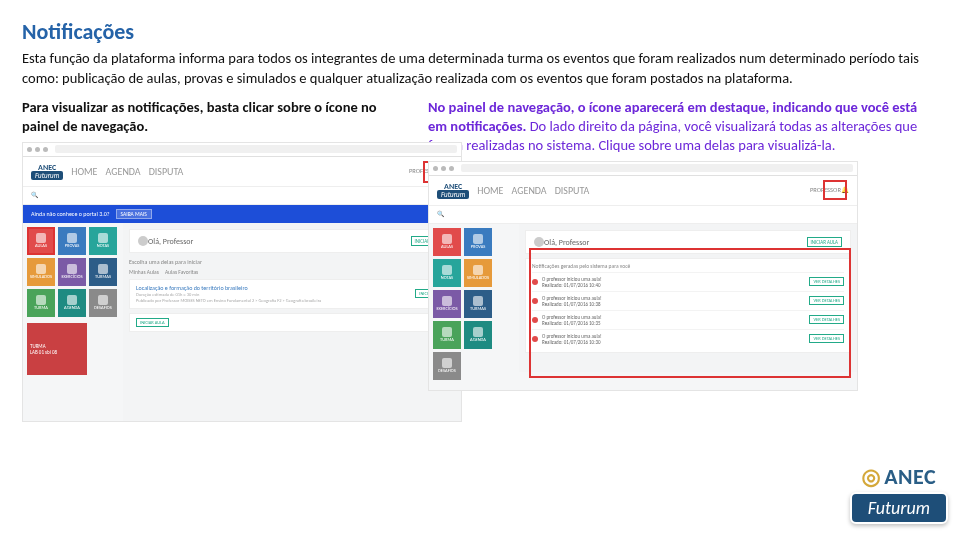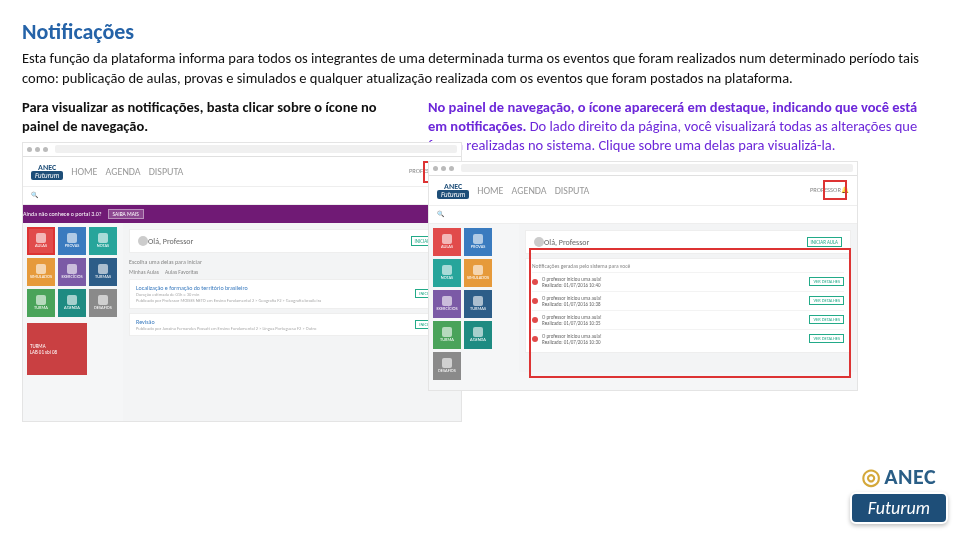--- a/index.html
+++ b/index.html
@@ -19,21 +19,21 @@
   .urlbar { flex:1; height:8px; background:#f0f0f0; border-radius:2px; margin-left:4px; }
   .appbar { height: 30px; background:#fff; border-bottom:1px solid #eee; display:flex; align-items:center; padding:0 8px; gap:8px; font-size:7px; color:#888; }
   .logo { display:flex; flex-direction:column; align-items:center; line-height:1; }
   .logo-a { font-size:8px; font-weight:700; color:#1e4e78; }
   .logo-f { font-size:7px; background:#1e4e78; color:#fff; padding:1px 4px; border-radius:2px; font-style:italic; }
   .nav-item { font-size:10px; color:#999; }
   .appbar-right { margin-left:auto; display:flex; align-items:center; font-size:6.5px; color:#888; position:relative; }
   .bell-badge { width:5px; height:5px; background:#e74c3c; border-radius:50%; position:relative; top:-4px; left:-3px; }
   .searchbar { height:18px; background:#fff; border-bottom:1px solid #eee; display:flex; align-items:center; padding:0 8px; }
   .search-plc { font-size:6px; color:#bbb; }
-  .banner { height:18px; background:#701a75; color:#fff; font-size:6px; display:flex; align-items:center; padding:0 0; gap:6px; }
+  .banner { height:18px; background:#1d4ed8; color:#fff; font-size:6px; display:flex; align-items:center; padding:0 8px; gap:6px; }
   .banner-btn { background:rgba(255,255,255,0.2); border:1px solid rgba(255,255,255,0.4); padding:1px 4px; font-size:5.5px; }
   .content { display:flex; height: calc(100% - 80px); }
   .sidebar { width:100px; background:transparent; padding:4px; display:flex; flex-wrap:wrap; gap:3px; align-content:flex-start; }
   .tile { width:28px; height:28px; display:flex; flex-direction:column; align-items:center; justify-content:center; color:#fff; font-size:4.5px; text-align:center; line-height:1.1; gap:1px; }
   .tile-icon { width:10px; height:10px; background:rgba(255,255,255,0.6); border-radius:2px; }
   .t-red { background:#e14b4b; } .t-blue { background:#3a7bbf; } .t-teal { background:#27a59b; } .t-orange { background:#e69a3b; } .t-purple { background:#7b5aa6; } .t-green { background:#4aa35a; } .t-dblue { background:#2d5d88; } .t-dteal { background:#1e8b82; } .t-grey { background:#8a8a8a; }
   .focus-outline { outline: 2px solid #d33; outline-offset:-2px; }
   .tile-big { width:60px; height:52px; background:#c94042; color:#fff; display:flex; flex-direction:column; align-items:flex-start; justify-content:center; font-size:5px; padding:3px; line-height:1.2; margin-top:3px; }
   .main { flex:1; background:#f3f4f5; padding:6px; overflow:hidden; }
   .card-header { background:#fff; border:1px solid #eee; padding:6px 8px; display:flex; align-items:center; gap:0; font-size:8px; color:#666; }
@@ -153,24 +153,20 @@
             </div>
             <div class="lesson">
               <div class="lesson-text">
                 <div class="lesson-title">Localização e formação do território brasileiro</div>
                 <div class="lesson-meta">Duração estimada de 01h e 30 min</div>
                 <div class="lesson-meta">Publicado por Professor MOISES NETO em Ensino Fundamental 2 &gt; Geografia F2 &gt; Geografia brasileira</div>
               </div>
               <span class="lesson-btn">INICIAR AULA</span>
             </div>
             <div class="lesson">
-              <div class="lesson-text">
-                <div class="lesson-title">Revisão</div>
-                <div class="lesson-meta">Publicado por Janaína Fernandes Possati em Ensino Fundamental 2 &gt; Língua Portuguesa F2 &gt; Outro</div>
-              </div>
               <span class="lesson-btn">INICIAR AULA</span>
             </div>
           </div>
         </div>
         <div class="focus-area" style="top:18px; right:10px; width:28px; height:22px;"></div>
       </div>
     </div>
 
     <div class="right-col">
       <div class="cap2">

